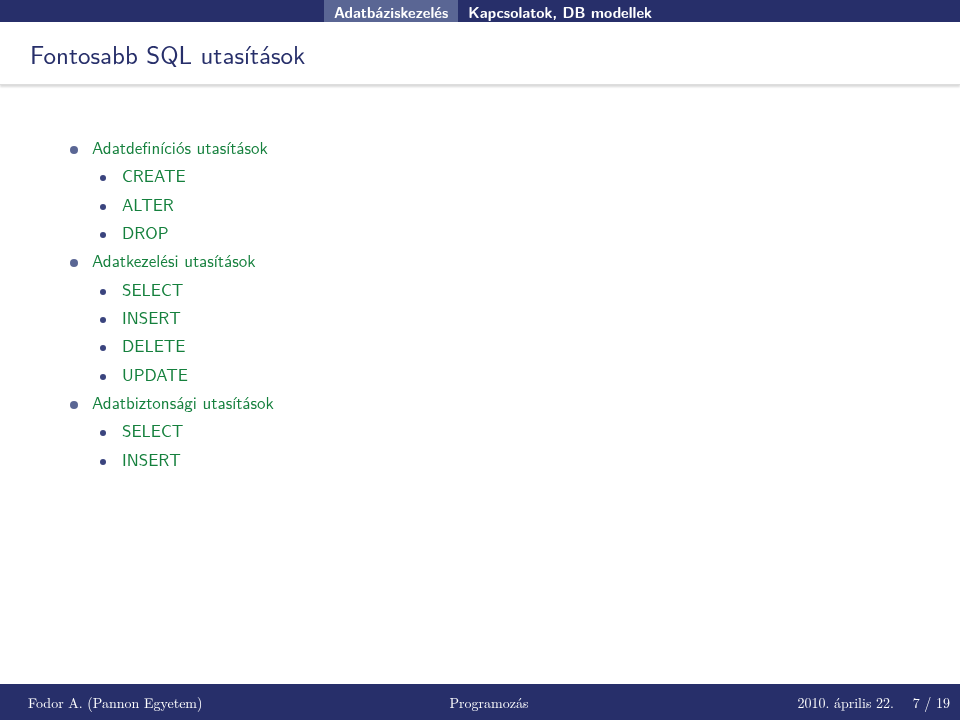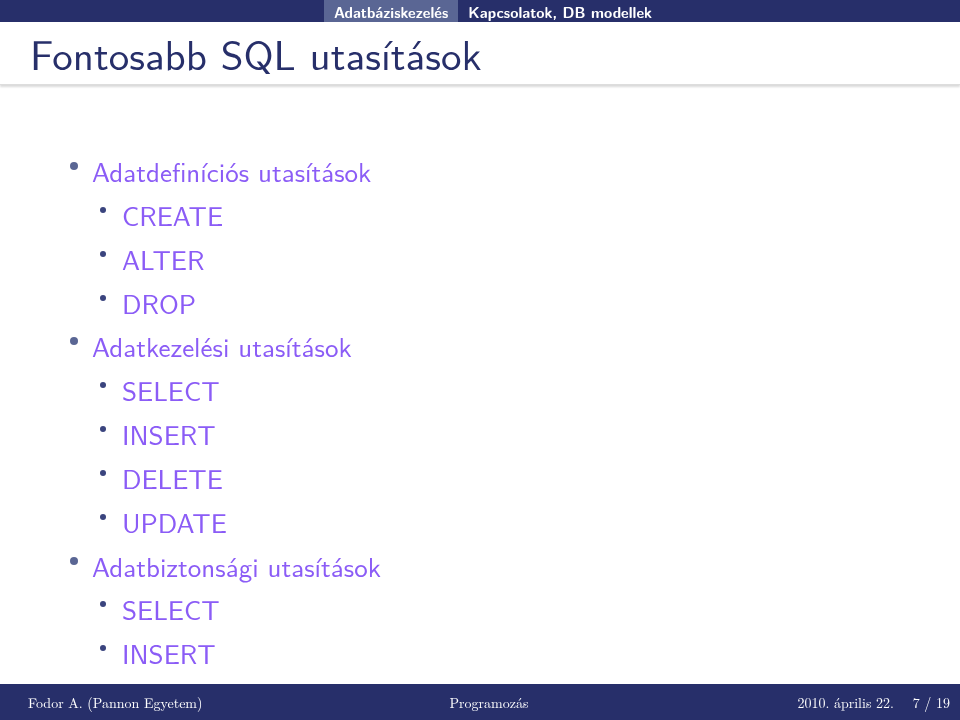--- a/index.html
+++ b/index.html
@@ -49,32 +49,32 @@
     right: 0;
     height: 62px;
     background: #ffffff;
     display: flex;
     align-items: center;
     padding-left: 30px;
     box-shadow: 0 2px 2px rgba(0,0,0,0.15);
     border-bottom: 1px solid #ddd;
   }
   .title-text {
-    font-size: 41px;
+    font-size: 25px;
     font-weight: 400;
     color: #272F6A;
   }
   .body-area {
     position: absolute;
-    top: 150px;
+    top: 134px;
     left: 70px;
     right: 40px;
-    font-size: 27px;
+    font-size: 17px;
     line-height: 1.55;
-    color: #8b5cf6;
+    color: #15803d;
   }
   .b-item {
     position: relative;
     padding-left: 22px;
     margin-bottom: 2px;
   }
   .b-item::before {
     content: "";
     position: absolute;
     left: 0;

